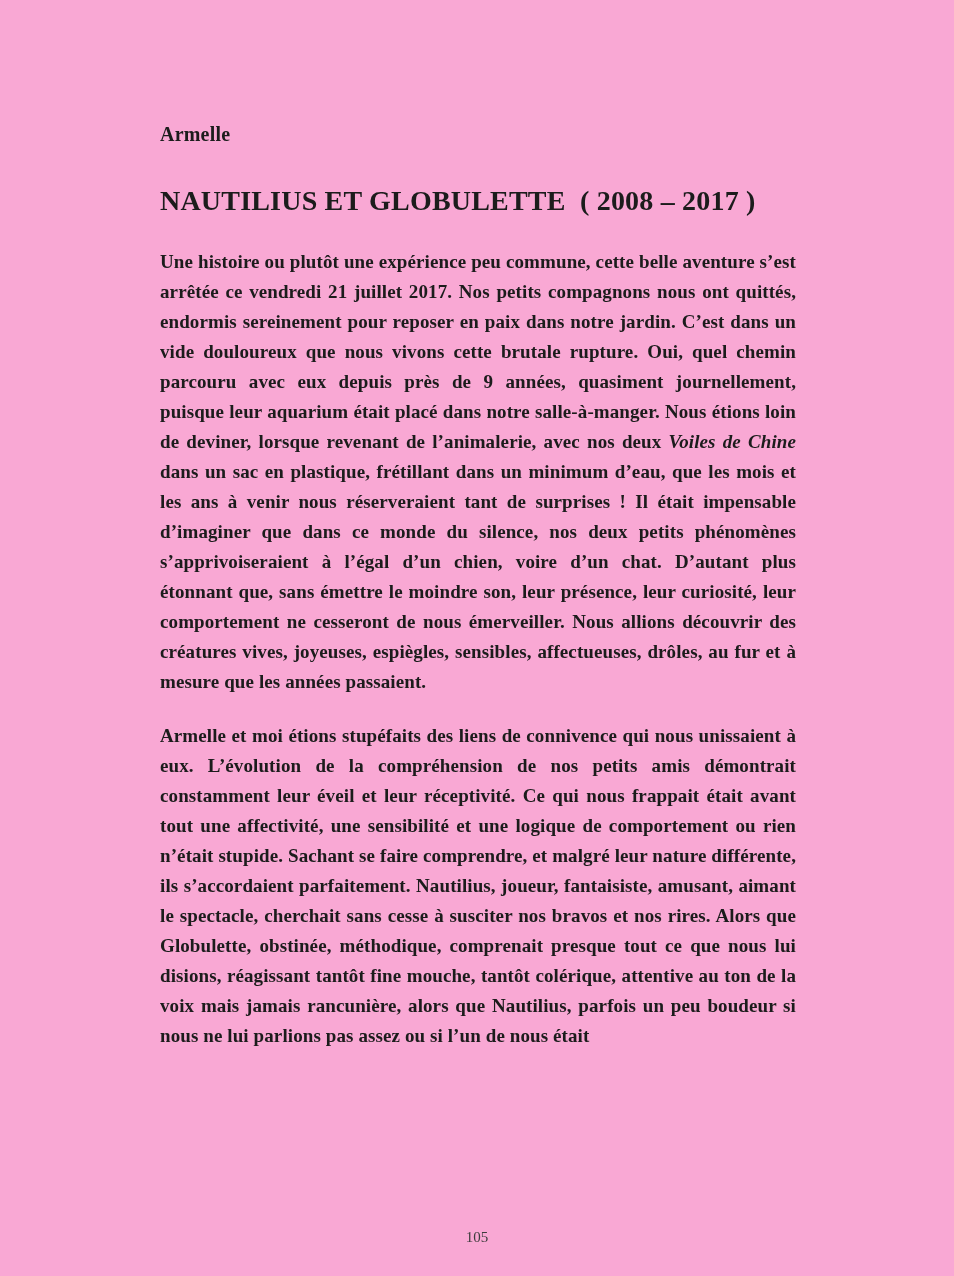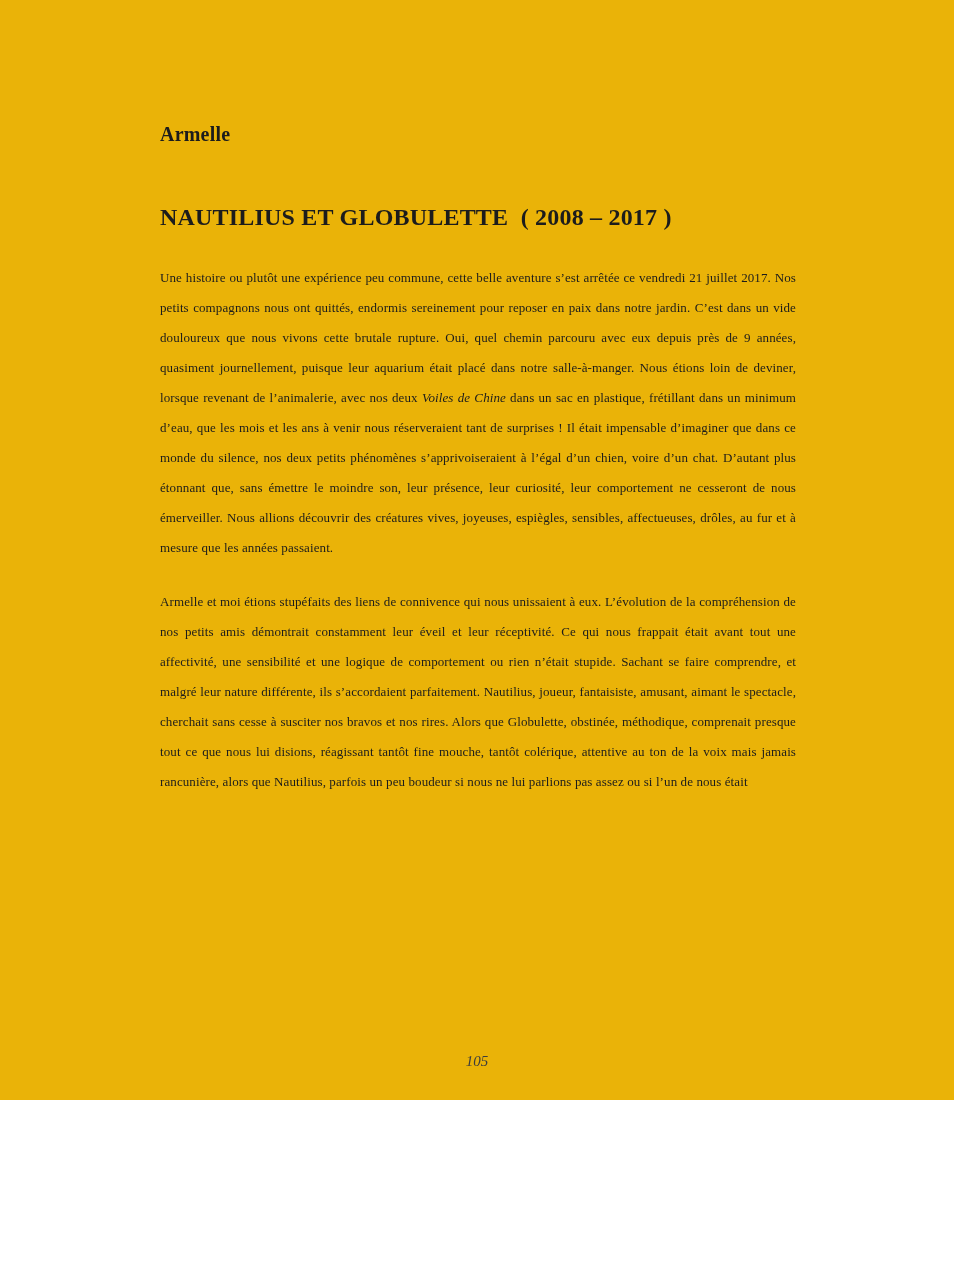--- a/index.html
+++ b/index.html
@@ -3,72 +3,71 @@
 <meta charset="utf-8">
 <style>
   html, body {
     margin: 0;
     padding: 0;
     background: #ffffff;
   }
   .page {
     position: relative;
     width: 954px;
-    height: 1100px;
-    background: #eab308;
+    height: 1276px;
+    background: #f9a8d4;
     font-family: "Liberation Serif", "DejaVu Serif", serif;
     color: #1c1c1c;
     overflow: hidden;
     box-sizing: border-box;
   }
   .content {
     position: absolute;
     left: 160px;
     top: 121px;
     width: 636px;
   }
   .author {
     font-size: 20px;
     font-weight: bold;
     line-height: 26px;
     margin: 0;
     letter-spacing: 0.2px;
   }
   .title {
-    font-size: 24px;
+    font-size: 28px;
     font-weight: bold;
     line-height: 28px;
-    margin: 56px 0 0 0;
+    margin: 40px 0 0 0;
     white-space: pre-wrap;
     letter-spacing: 0.2px;
   }
   .body-text {
-    font-size: 13px;
-    font-weight: normal;
+    font-size: 19px;
+    font-weight: bold;
     line-height: 30px;
     text-align: justify;
     margin: 32px 0 0 0;
     letter-spacing: 0.1px;
   }
   .body-text.second {
     margin-top: 24px;
   }
   .italic-phrase {
     font-style: italic;
   }
   .page-number {
     position: absolute;
     left: 0;
     right: 0;
     bottom: 30px;
     text-align: center;
     font-size: 15px;
     font-weight: normal;
     color: #3d3d3d;
-    font-style: italic;
   }
 </style>
 </head>
 <body>
 
 <div class="page">
   <div class="content">
 
     <h2 class="author">Armelle</h2>
 

